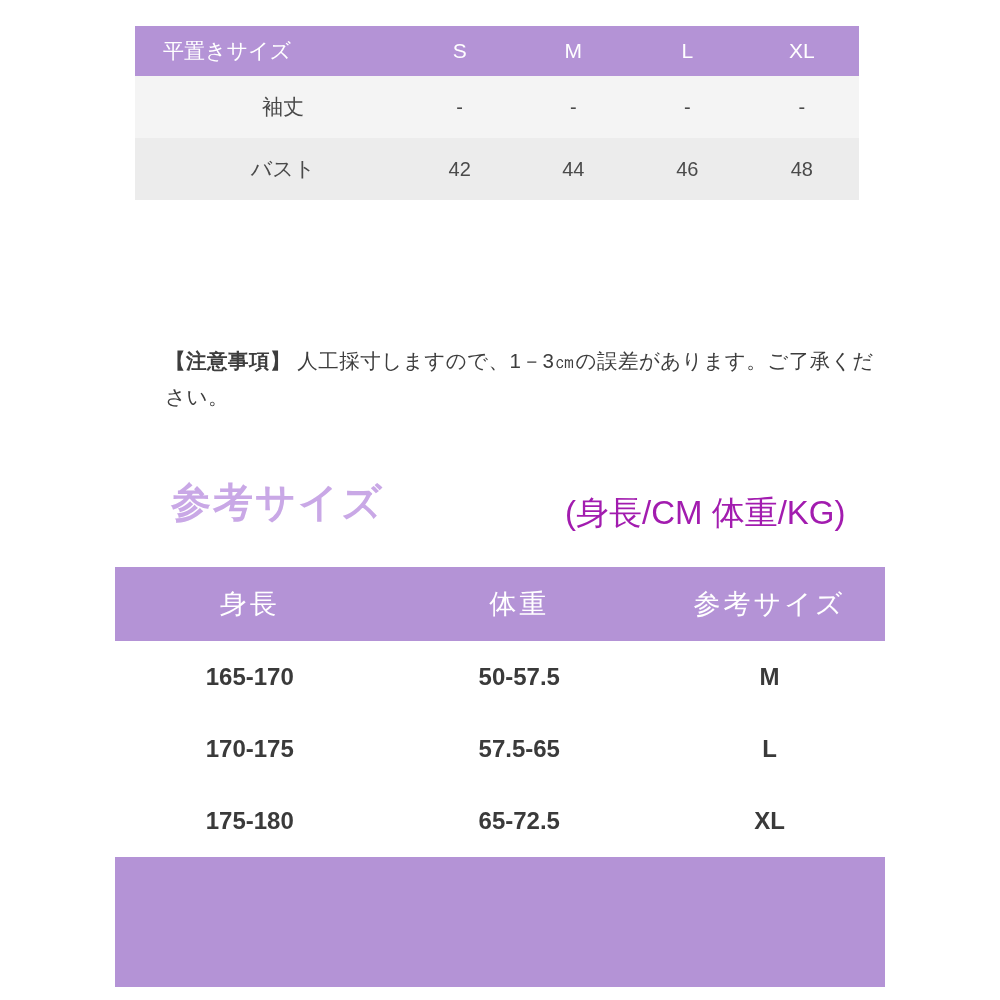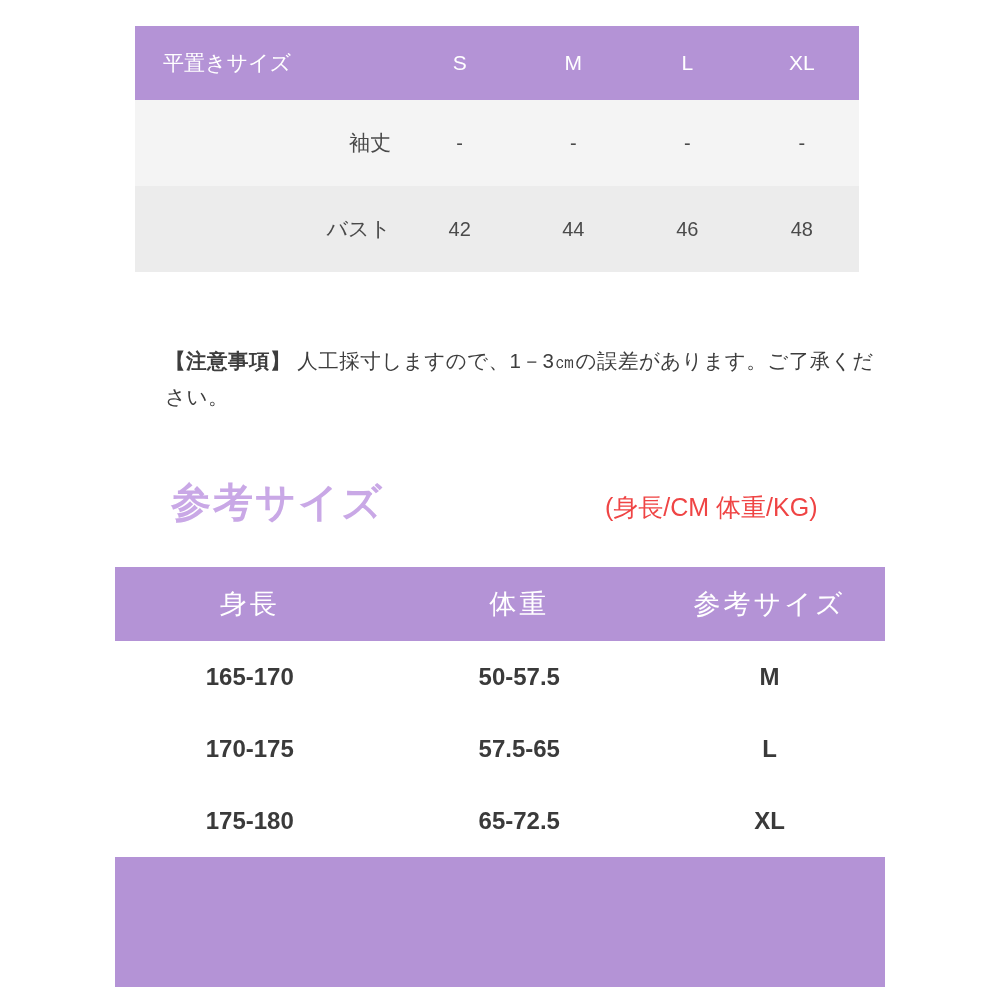--- a/index.html
+++ b/index.html
@@ -26,39 +26,39 @@
   .flat-table {
     position: absolute;
     left: 135px;
     top: 26px;
     width: 724px;
     border-collapse: collapse;
     table-layout: fixed;
   }
   .flat-table th, .flat-table td {
     border: none;
-    padding: 12px;
+    padding: 0;
     height: 62px;
     font-size: 20px;
     font-weight: normal;
     text-align: center;
     color: #4a4a4a;
   }
   .flat-table thead th {
     background: #b493d6;
     color: #ffffff;
     font-size: 21px;
     height: 50px;
   }
   .flat-table thead th.label-col {
     text-align: left;
     padding-left: 28px;
   }
   .flat-table tbody td.label-col {
-    text-align: right;
+    text-align: center;
     padding-left: 28px;
     font-size: 21px;
     color: #4a4a4a;
   }
   .flat-table tbody tr:nth-child(odd) {
     background: #f4f4f4;
   }
   .flat-table tbody tr:nth-child(even) {
     background: #ececec;
   }
@@ -105,24 +105,24 @@
     position: absolute;
     left: 56px;
     top: 28px;
     font-size: 40px;
     font-weight: bold;
     color: #c9a8e6;
     letter-spacing: 2px;
   }
   .ref-subtitle {
     position: absolute;
-    left: 490px;
+    left: 450px;
     top: 44px;
-    font-size: 25px;
-    color: #ef4444;
+    font-size: 33px;
+    color: #a21caf;
     white-space: nowrap;
   }
 
   .ref-table {
     width: 100%;
     border-collapse: collapse;
     table-layout: fixed;
     background: #1d4ed8;
   }
   .ref-table thead th {

